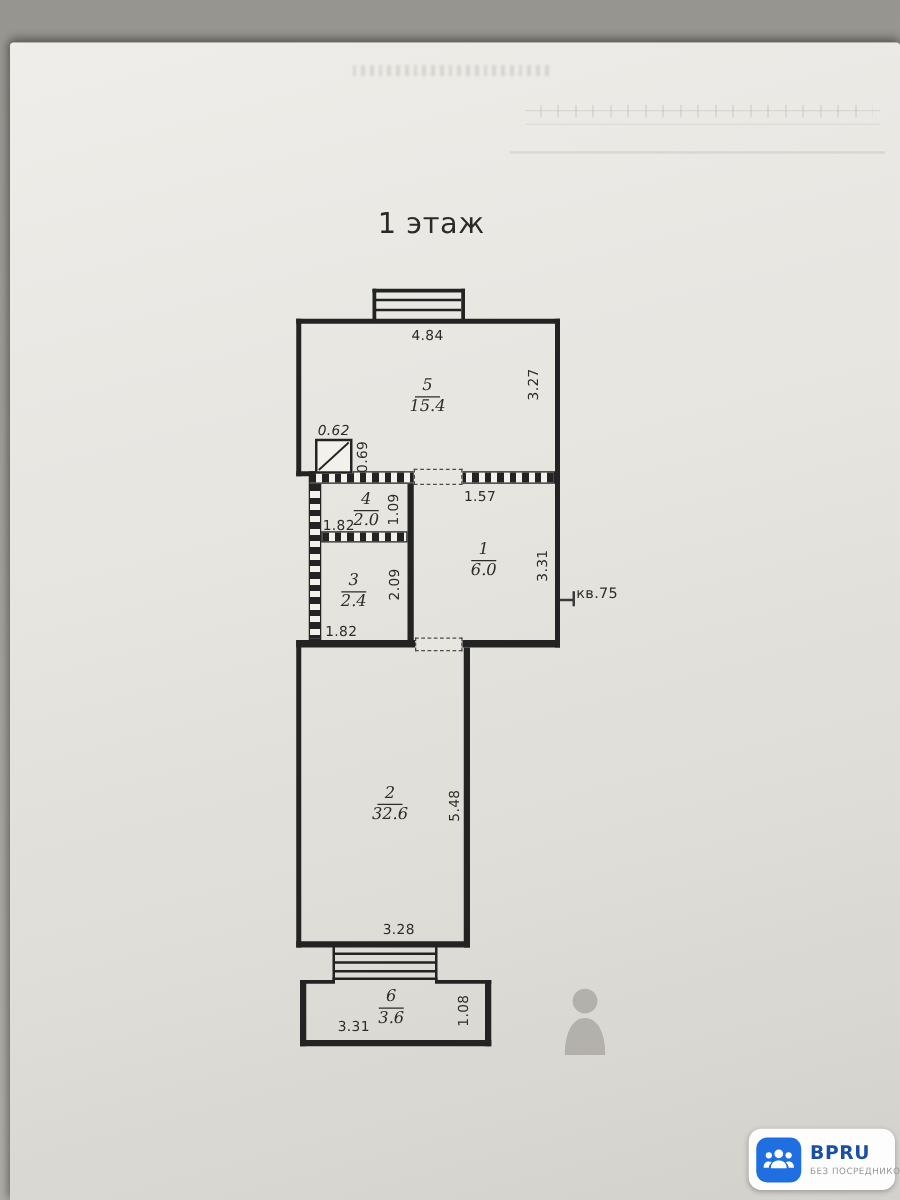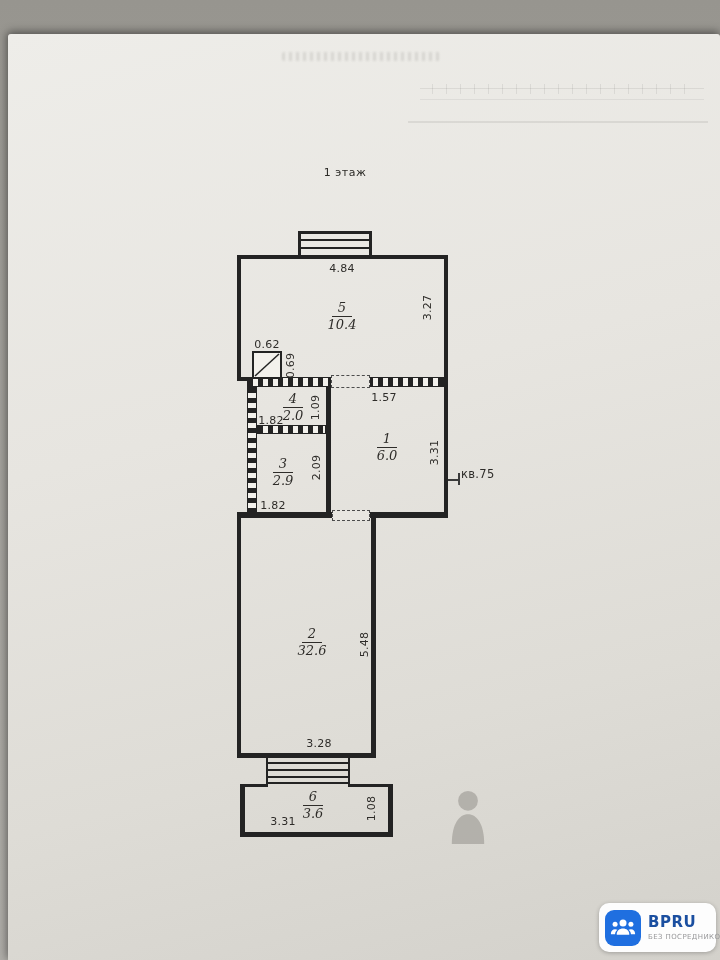--- a/index.html
+++ b/index.html
@@ -12,21 +12,21 @@
   .abs{position:absolute;border-radius:11px;}
   .wall{position:absolute;background:#232323;}
   .hatch-h{position:absolute;background:repeating-linear-gradient(90deg,#232323 0 5px,#f3f1ec 5px 10px);border:1px solid #232323;box-sizing:border-box;}
   .hatch-v{position:absolute;background:repeating-linear-gradient(180deg,#232323 0 5px,#f3f1ec 5px 10px);border:1px solid #232323;box-sizing:border-box;}
   .door{position:absolute;background:#e8e6e1;border:1.6px dashed #4c4c4c;box-sizing:border-box;}
   .dim{position:absolute;font-size:11px;color:#2e2c29;text-align:center;letter-spacing:.3px;height:13px;line-height:13px;}
   .dim.vert{transform:rotate(-90deg);transform-origin:center;}
   .room-label{position:absolute;text-align:center;color:#2e2c29;font-family:"DejaVu Serif",serif;font-style:italic;}
   .room-label .num{display:inline-block;font-size:13px;line-height:14px;border-bottom:1.2px solid #2e2c29;padding:0 6px 1px;}
   .room-label .area{font-size:13px;line-height:14px;margin-top:1px;}
-  .title{position:absolute;left:300px;top:166px;width:90px;text-align:center;font-size:11px;color:#2b2a26;letter-spacing:.5px;}
+  .title{position:absolute;left:300px;top:166px;width:90px;text-align:center;font-size:23px;color:#2b2a26;letter-spacing:.5px;}
   .vent{position:absolute;left:252px;top:351px;width:30px;height:28px;background:#f3f1ec;border:2px solid #232323;box-sizing:border-box;}
   .steps{position:absolute;left:266px;top:757px;width:84px;height:27px;border:2px solid #232323;border-top:none;box-sizing:border-box;}
   .steps .tread{position:absolute;left:0;width:100%;height:2px;background:#232323;}
   
   .bleed-text{position:absolute;left:282px;top:52px;width:158px;height:9px;border-radius:2px;
     background:repeating-linear-gradient(90deg,rgba(90,88,82,.32) 0 3px,rgba(90,88,82,0) 3px 7px);
     filter:blur(1px);opacity:.45;}
   .bleed-line{position:absolute;background:rgba(70,70,70,.10);}
   .bleed-ticks{position:absolute;left:432px;top:84px;width:266px;height:10px;
     background:repeating-linear-gradient(90deg,rgba(70,70,70,.10) 0 1.5px,transparent 1.5px 14px);}
@@ -102,45 +102,45 @@
 
     <div class="wall" style="left:240px;top:784px;width:28px;height:3px;"></div>
     <div class="wall" style="left:348px;top:784px;width:45px;height:3px;"></div>
     <div class="wall" style="left:240px;top:784px;width:5px;height:53px;"></div>
     <div class="wall" style="left:388px;top:784px;width:5px;height:53px;"></div>
     <div class="wall" style="left:240px;top:832px;width:153px;height:5px;"></div>
 
     <div class="dim" style="left:317px;top:262px;width:50px;">4.84</div>
     <div class="room-label" style="left:317px;top:297px;width:50px;">
       <span class="num">5</span>
-      <div class="area">10.4</div>
+      <div class="area">15.4</div>
     </div>
     <div class="dim vert" style="left:405px;top:301px;width:44px;">3.27</div>
 
-    <div class="dim" style="left:245px;top:338px;width:44px;">0.62</div>
+    <div class="dim" style="left:245px;top:338px;width:44px;font-style:italic;">0.62</div>
     <div class="dim vert" style="left:268px;top:359px;width:44px;">0.69</div>
 
     <div class="room-label" style="left:271px;top:388px;width:44px;">
       <span class="num">4</span>
       <div class="area">2.0</div>
     </div>
     <div class="dim vert" style="left:293px;top:401px;width:44px;">1.09</div>
     <div class="dim" style="left:249px;top:414px;width:44px;">1.82</div>
 
     <div class="dim" style="left:362px;top:391px;width:44px;">1.57</div>
     <div class="room-label" style="left:362px;top:428px;width:50px;">
       <span class="num">1</span>
       <div class="area">6.0</div>
     </div>
     <div class="dim vert" style="left:412px;top:446px;width:44px;">3.31</div>
     <div class="dim" style="left:461px;top:468px;width:46px;text-align:left;font-size:11.5px;">кв.75</div>
 
     <div class="room-label" style="left:258px;top:453px;width:50px;">
       <span class="num">3</span>
-      <div class="area">2.9</div>
+      <div class="area">2.4</div>
     </div>
     <div class="dim vert" style="left:294px;top:461px;width:44px;">2.09</div>
     <div class="dim" style="left:251px;top:499px;width:44px;">1.82</div>
 
     <div class="room-label" style="left:287px;top:623px;width:50px;">
       <span class="num">2</span>
       <div class="area">32.6</div>
     </div>
     <div class="dim vert" style="left:342px;top:638px;width:44px;">5.48</div>
     <div class="dim" style="left:297px;top:737px;width:44px;">3.28</div>

